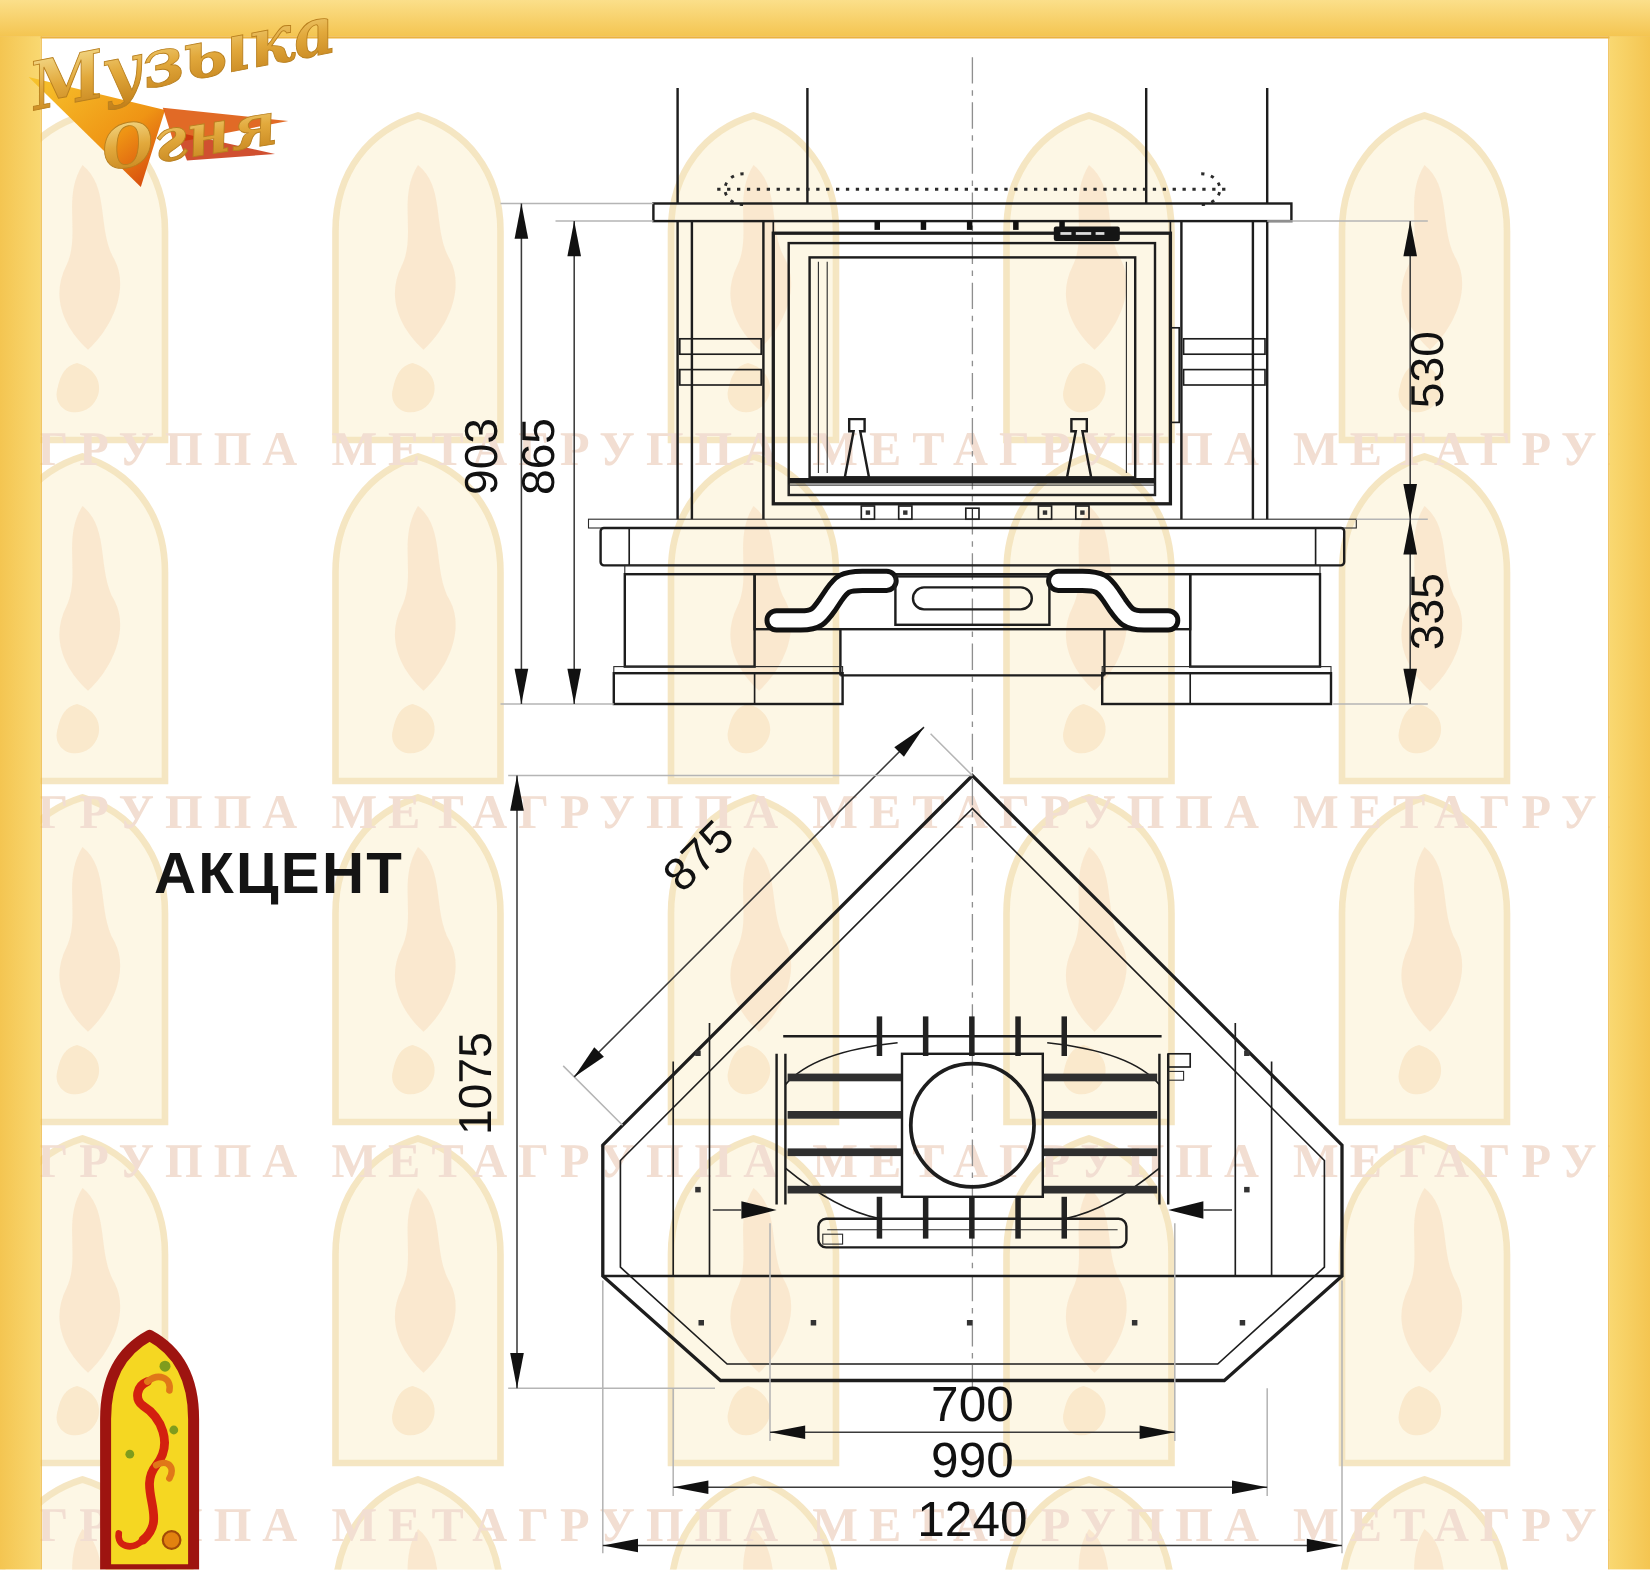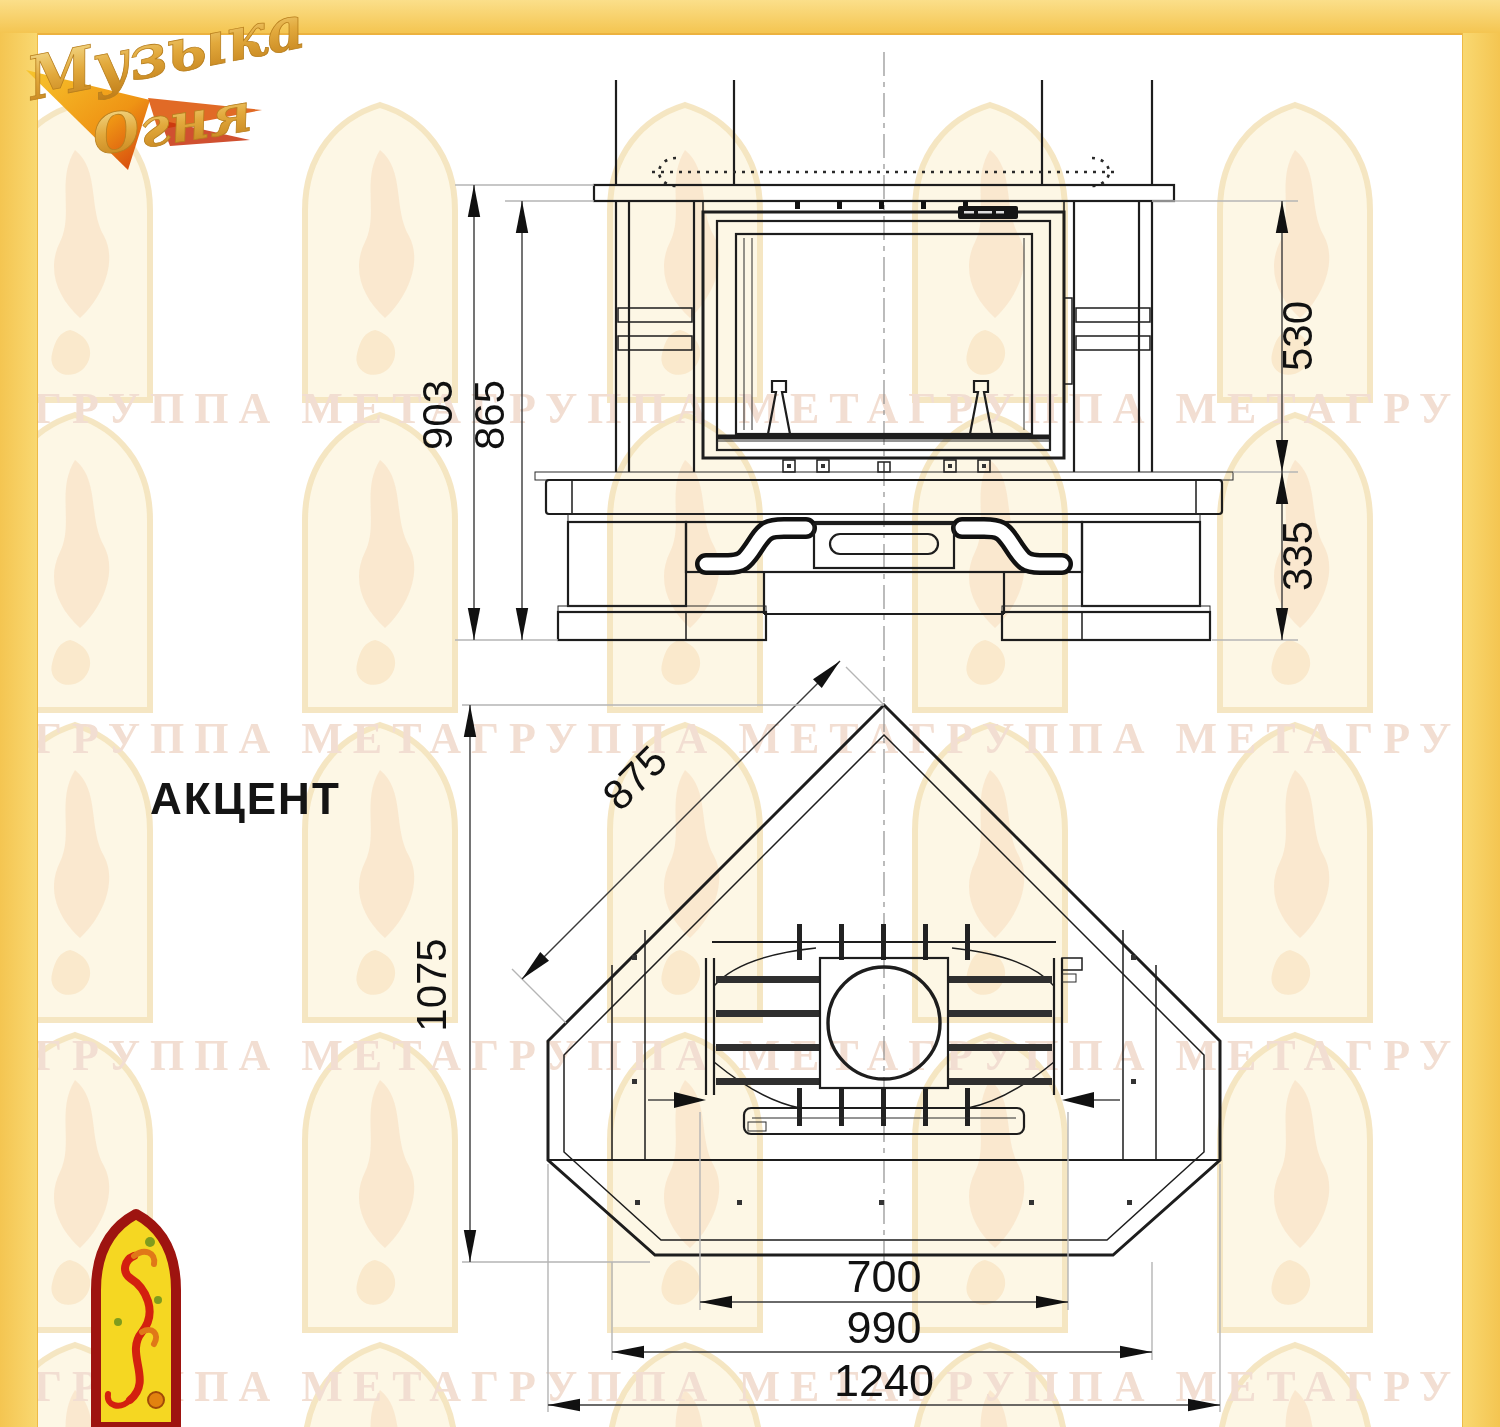--- a/index.html
+++ b/index.html
@@ -12,22 +12,22 @@
           letter-spacing:10px;color:#f2ded2;user-select:none;}
   .wm-r1{top:383px;} .wm-r2{top:713px;} .wm-r3{top:1030px;} .wm-r4{top:1361px;}
   
   .band-top{position:absolute;left:0;top:0;width:1500px;height:33px;z-index:2;
             background:linear-gradient(to bottom,#fbdf8a,#f4c551);border-bottom:2px solid #ecb23f;}
   .strip-left{position:absolute;left:0;top:33px;width:37px;height:1394px;z-index:2;
             background:linear-gradient(to right,#f4c551,#f9d871);border-right:1px solid #eeba47;}
   .strip-right{position:absolute;right:0;top:33px;width:37px;height:1394px;z-index:2;
             background:linear-gradient(to left,#f4c551,#f9d871);border-left:1px solid #eeba47;}
   .drawing{position:absolute;left:0;top:0;z-index:4;}
-  .model-label{position:absolute;left:150px;top:764px;z-index:5;font-size:44px;font-weight:bold;
-            letter-spacing:2px;color:#141414;margin-top:10px;}
+  .model-label{position:absolute;left:140px;top:764px;z-index:5;font-size:53px;font-weight:bold;
+            letter-spacing:2px;color:#141414;}
   
   .ln{stroke:#1d1d1d;stroke-width:2.2;fill:none;}
   .ln3{stroke:#1d1d1d;stroke-width:3;fill:none;}
   .ln15{stroke:#1d1d1d;stroke-width:1.5;fill:none;}
   .ln1{stroke:#2a2a2a;stroke-width:1;fill:none;}
   .ext{stroke:#b5b5b5;stroke-width:1.4;fill:none;}
   .dim{stroke:#3a3a3a;stroke-width:1.4;fill:none;}
   .cl{stroke:#8f8f8f;stroke-width:1.2;fill:none;stroke-dasharray:24 6 5 6;}
   .dotted{stroke:#2a2a2a;stroke-width:2.6;fill:none;stroke-dasharray:3 6;}
   .dimtxt{font-family:"Liberation Sans",sans-serif;font-size:42px;fill:#111;}

